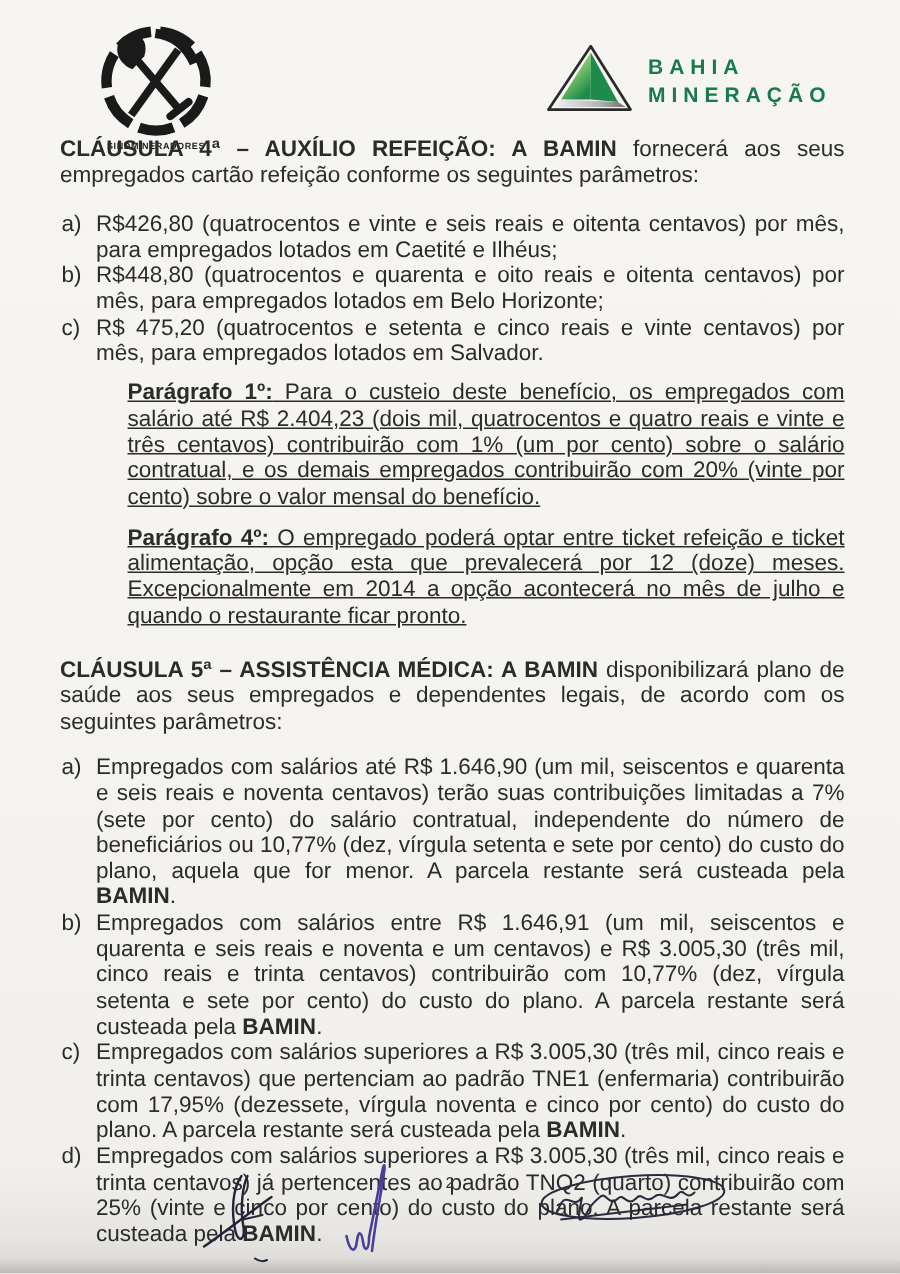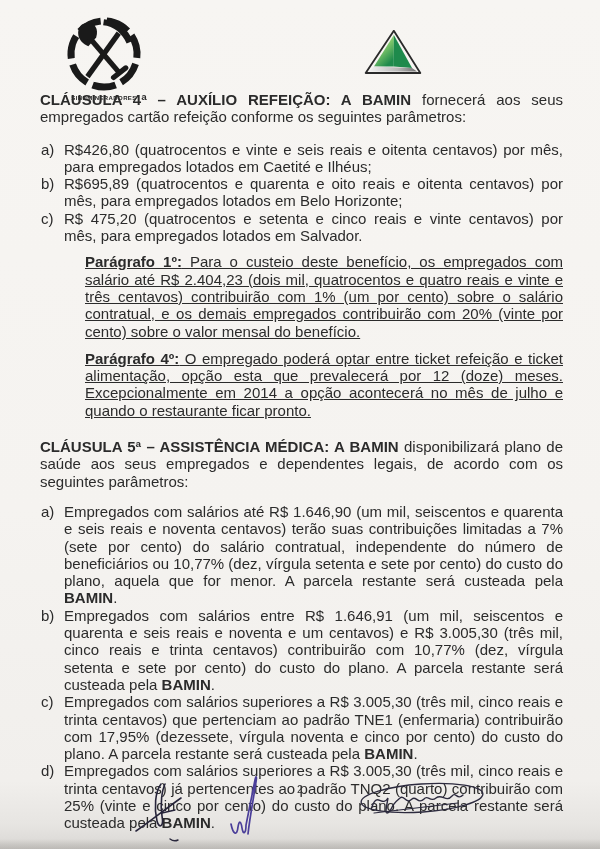--- a/index.html
+++ b/index.html
@@ -62,34 +62,38 @@
         <stop offset="0" stop-color="#f2f2f2"></stop>
         <stop offset="0.6" stop-color="#b9b9b9"></stop>
         <stop offset="1" stop-color="#6e6e6e"></stop>
       </linearGradient>
     </defs>
     <polygon points="36,1 2,52 68,52" fill="none" stroke="#2a2a2a" stroke-width="2.2" stroke-linejoin="round"></polygon>
     <polygon points="36,6 12,44 36,44" fill="url(#gLeft)"></polygon>
     <polygon points="36,6 36,44 58,46" fill="#1e8a4c"></polygon>
     <polygon points="12,44 58,46 64,50 6,50" fill="url(#gBase)"></polygon>
   </svg>
+  <div class="bamin-text">
+    <div>BAHIA</div>
+    <div>MINERAÇÃO</div>
+  </div>
 </div>
 
 <div class="doc">
 
   <p class="clause-heading"><span class="b">CLÁUSULA 4ª – AUXÍLIO REFEIÇÃO: A BAMIN</span><span> fornecerá aos seus empregados cartão refeição conforme os seguintes parâmetros:</span></p>
 
   <div class="c-list">
     <div class="c-item">
       <span class="lbl">a)</span>
       <span class="txt"><span>R$426,80 (quatrocentos e vinte e seis reais e oitenta centavos) por mês, para empregados lotados em Caetité e Ilhéus;</span></span>
     </div>
     <div class="c-item">
       <span class="lbl">b)</span>
-      <span class="txt"><span>R$695,89 (quatrocentos e quarenta e oito reais e oitenta centavos) por mês, para empregados lotados em Belo Horizonte;</span></span>
+      <span class="txt"><span>R$448,80 (quatrocentos e quarenta e oito reais e oitenta centavos) por mês, para empregados lotados em Belo Horizonte;</span></span>
     </div>
     <div class="c-item">
       <span class="lbl">c)</span>
       <span class="txt"><span>R$ 475,20 (quatrocentos e setenta e cinco reais e vinte centavos) por mês, para empregados lotados em Salvador.</span></span>
     </div>
   </div>
 
   <p class="para"><span class="b">Parágrafo 1º:</span><span> Para o custeio deste benefício, os empregados com salário até R$ 2.404,23 (dois mil, quatrocentos e quatro reais e vinte e três centavos) contribuirão com 1% (um por cento) sobre o salário contratual, e os demais empregados contribuirão com 20% (vinte por cento) sobre o valor mensal do benefício.</span></p>
   <p class="para"><span class="b">Parágrafo 4º:</span><span> O empregado poderá optar entre ticket refeição e ticket alimentação, opção esta que prevalecerá por 12 (doze) meses. Excepcionalmente em 2014 a opção acontecerá no mês de julho e quando o restaurante ficar pronto.</span></p>
 

